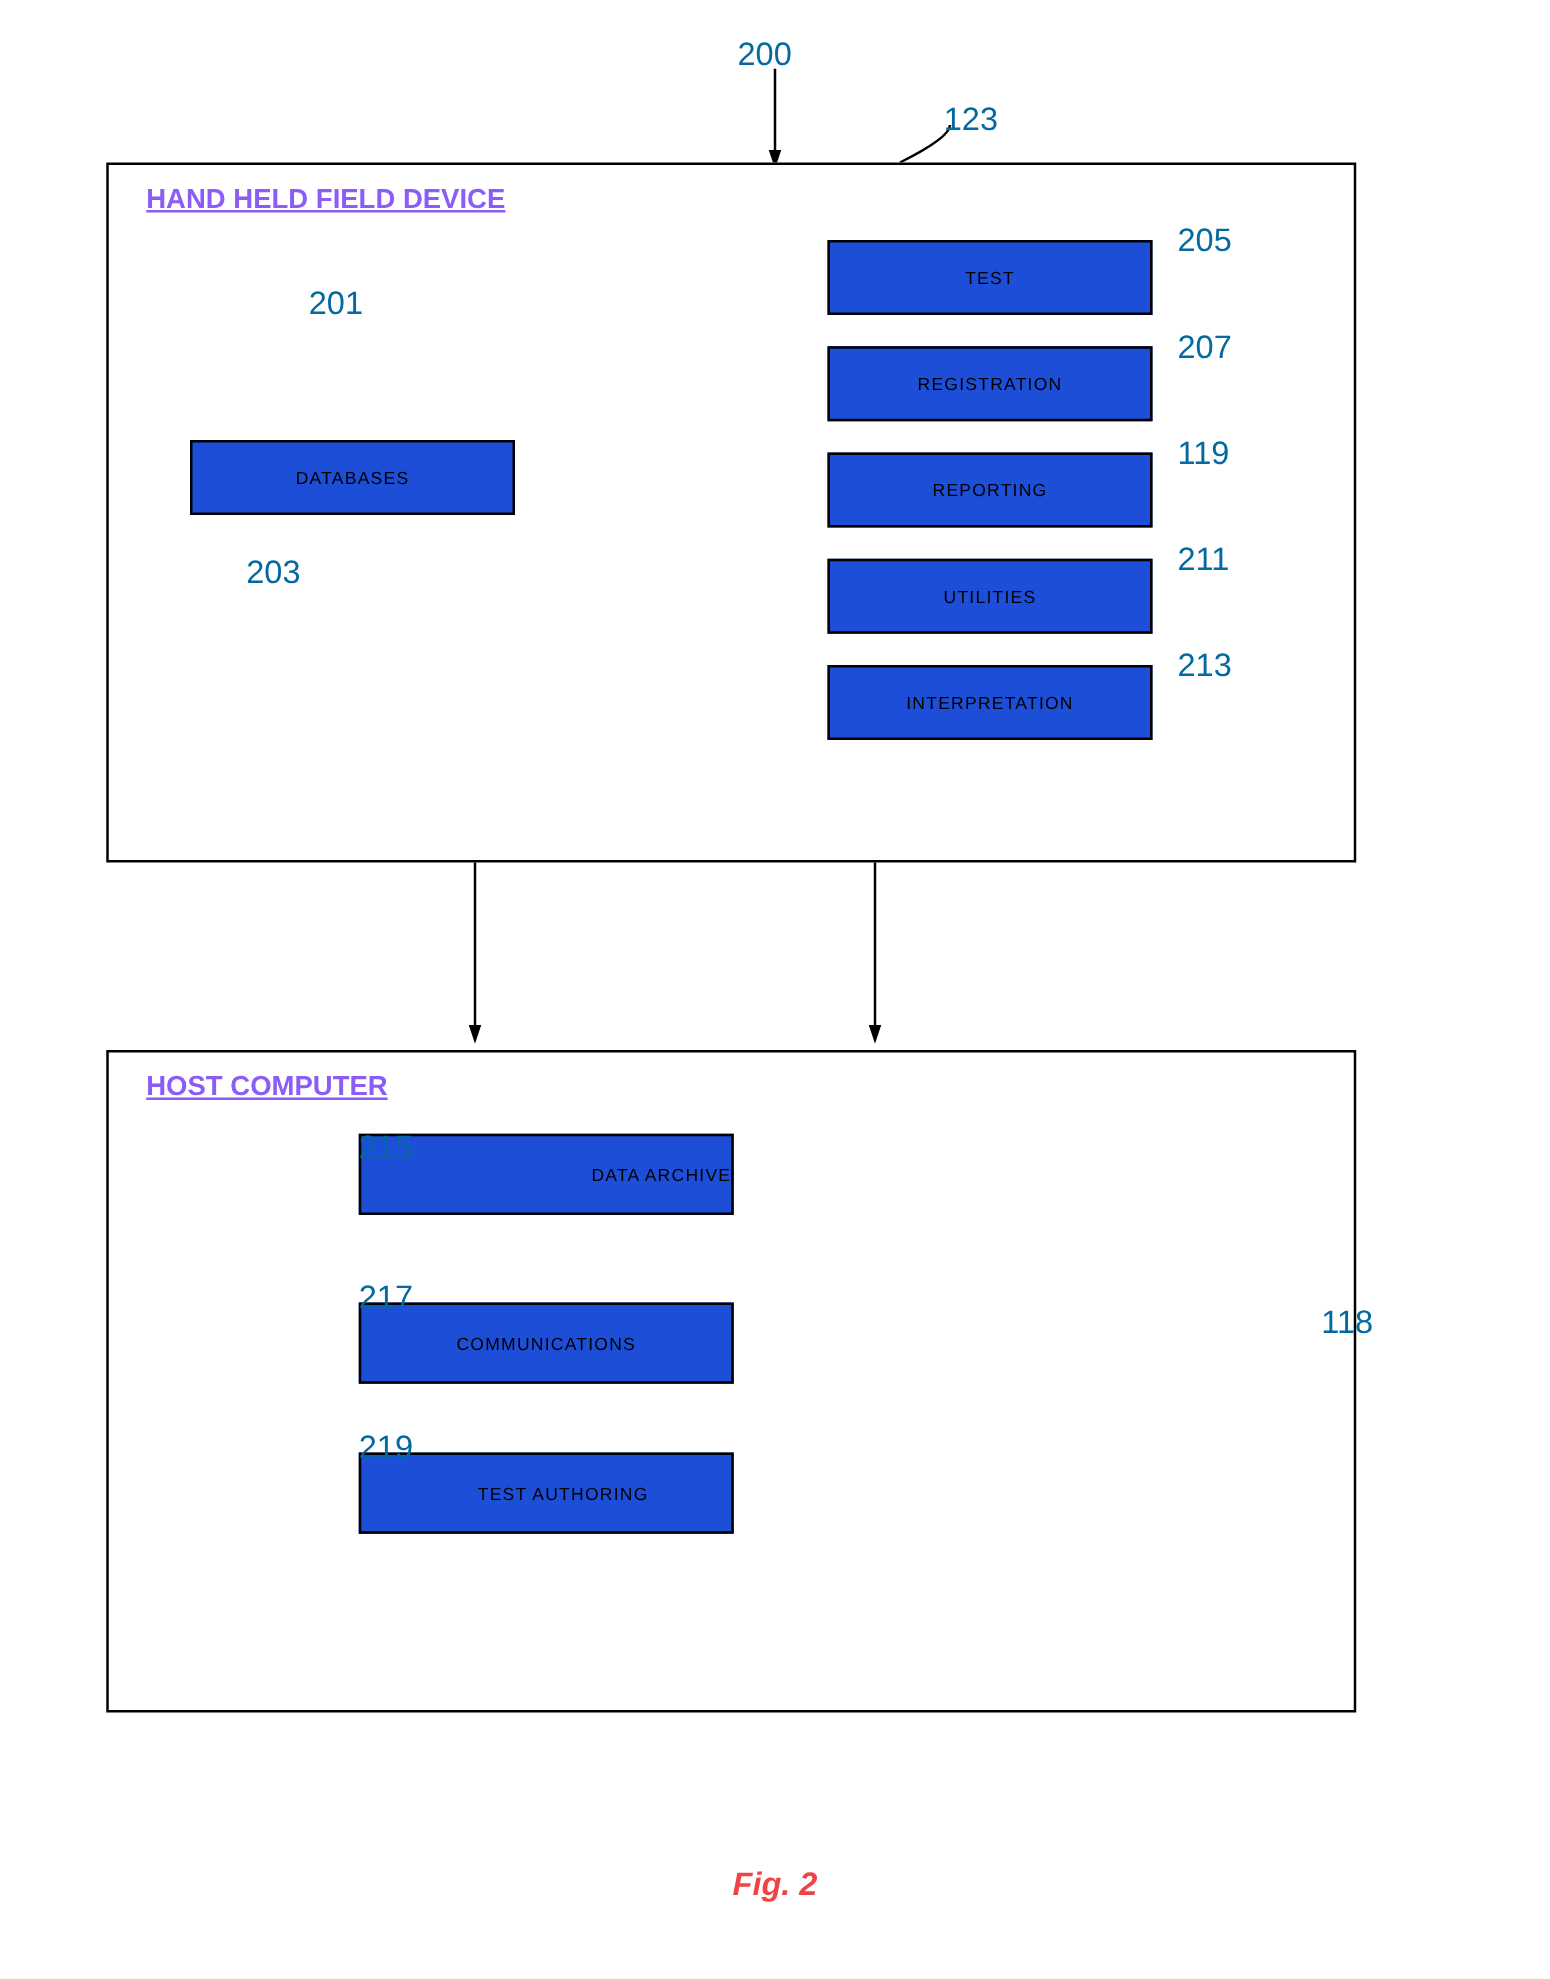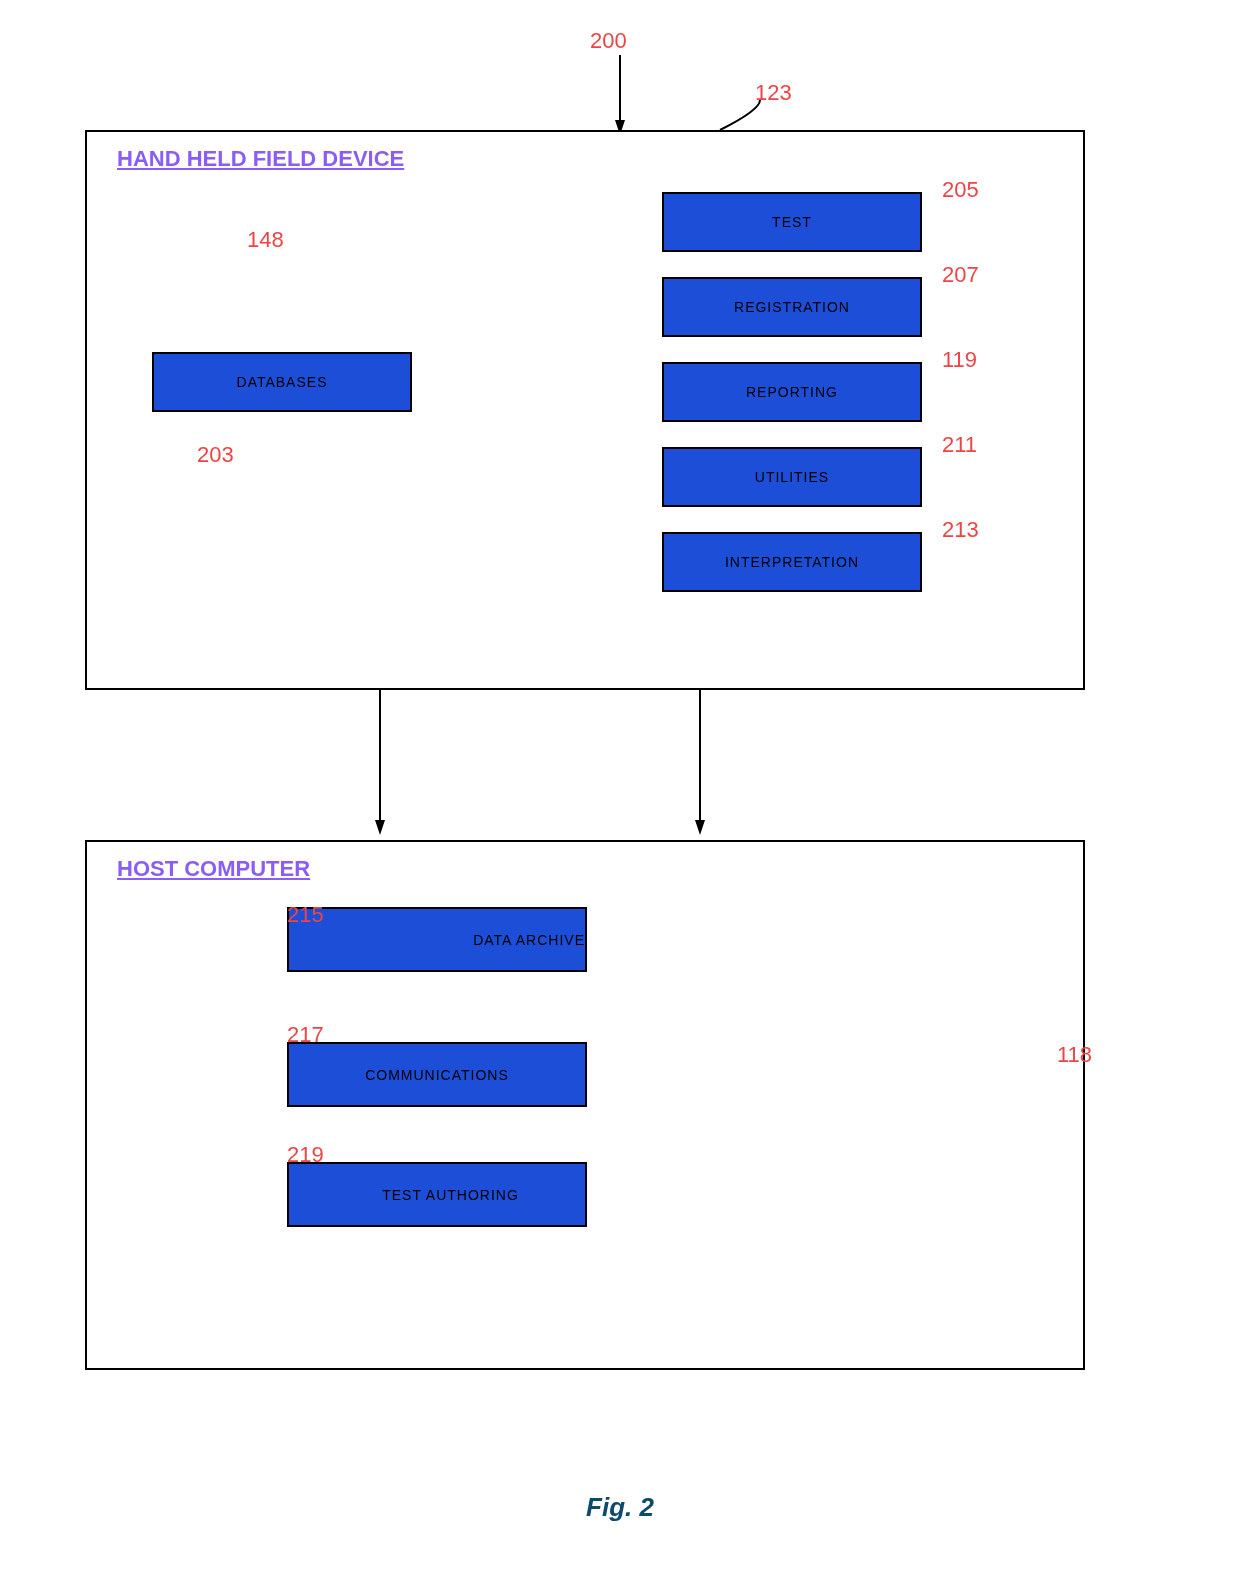--- a/index.html
+++ b/index.html
@@ -11,22 +11,22 @@
       position: relative;
       overflow: hidden;
     }
     .diagram-container {
       position: absolute;
       top: 0; left: 0;
       width: 1240px;
       height: 1583px;
     }
     .label-ref {
-      font-size: 22px;
-      color: #ef4444;
+      font-size: 26px;
+      color: #0369a1;
       position: absolute;
     }
     .box {
       position: absolute;
       border: 2px solid #000;
       background: #1d4ed8;
       display: flex;
       align-items: center;
       justify-content: center;
       font-size: 14px;
@@ -50,21 +50,21 @@
       top: 0; left: 0;
       width: 1240px;
       height: 1583px;
       pointer-events: none;
     }
     .fig-label {
       position: absolute;
       font-size: 26px;
       font-style: italic;
       font-weight: bold;
-      color: #0c4a6e;
+      color: #ef4444;
       text-align: center;
     }
   </style>
 </head>
 <body>
 
 <div class="diagram-container">
 
   <svg class="lines">
 
@@ -103,21 +103,21 @@
   </svg>
 
   <span class="label-ref" style="top:28px; left:590px;">200</span>
 
   <span class="label-ref" style="top:80px; left:755px;">123</span>
 
   <div class="outer-box" style="top:130px; left:85px; width:1000px; height:560px;">
     <span class="outer-box-label" style="top:14px; left:30px;">HAND HELD FIELD DEVICE</span>
 
 
-    <span class="label-ref" style="top:95px; left:160px;">148</span>
+    <span class="label-ref" style="top:95px; left:160px;">201</span>
 
     <div class="box" style="top:220px; left:65px; width:260px; height:60px;">
       <span>DATABASES</span>
     </div>
 
     <span class="label-ref" style="top:310px; left:110px;">203</span>
 
     <div class="box" style="top:60px; left:575px; width:260px; height:60px;">
       <span>TEST</span>
     </div>

